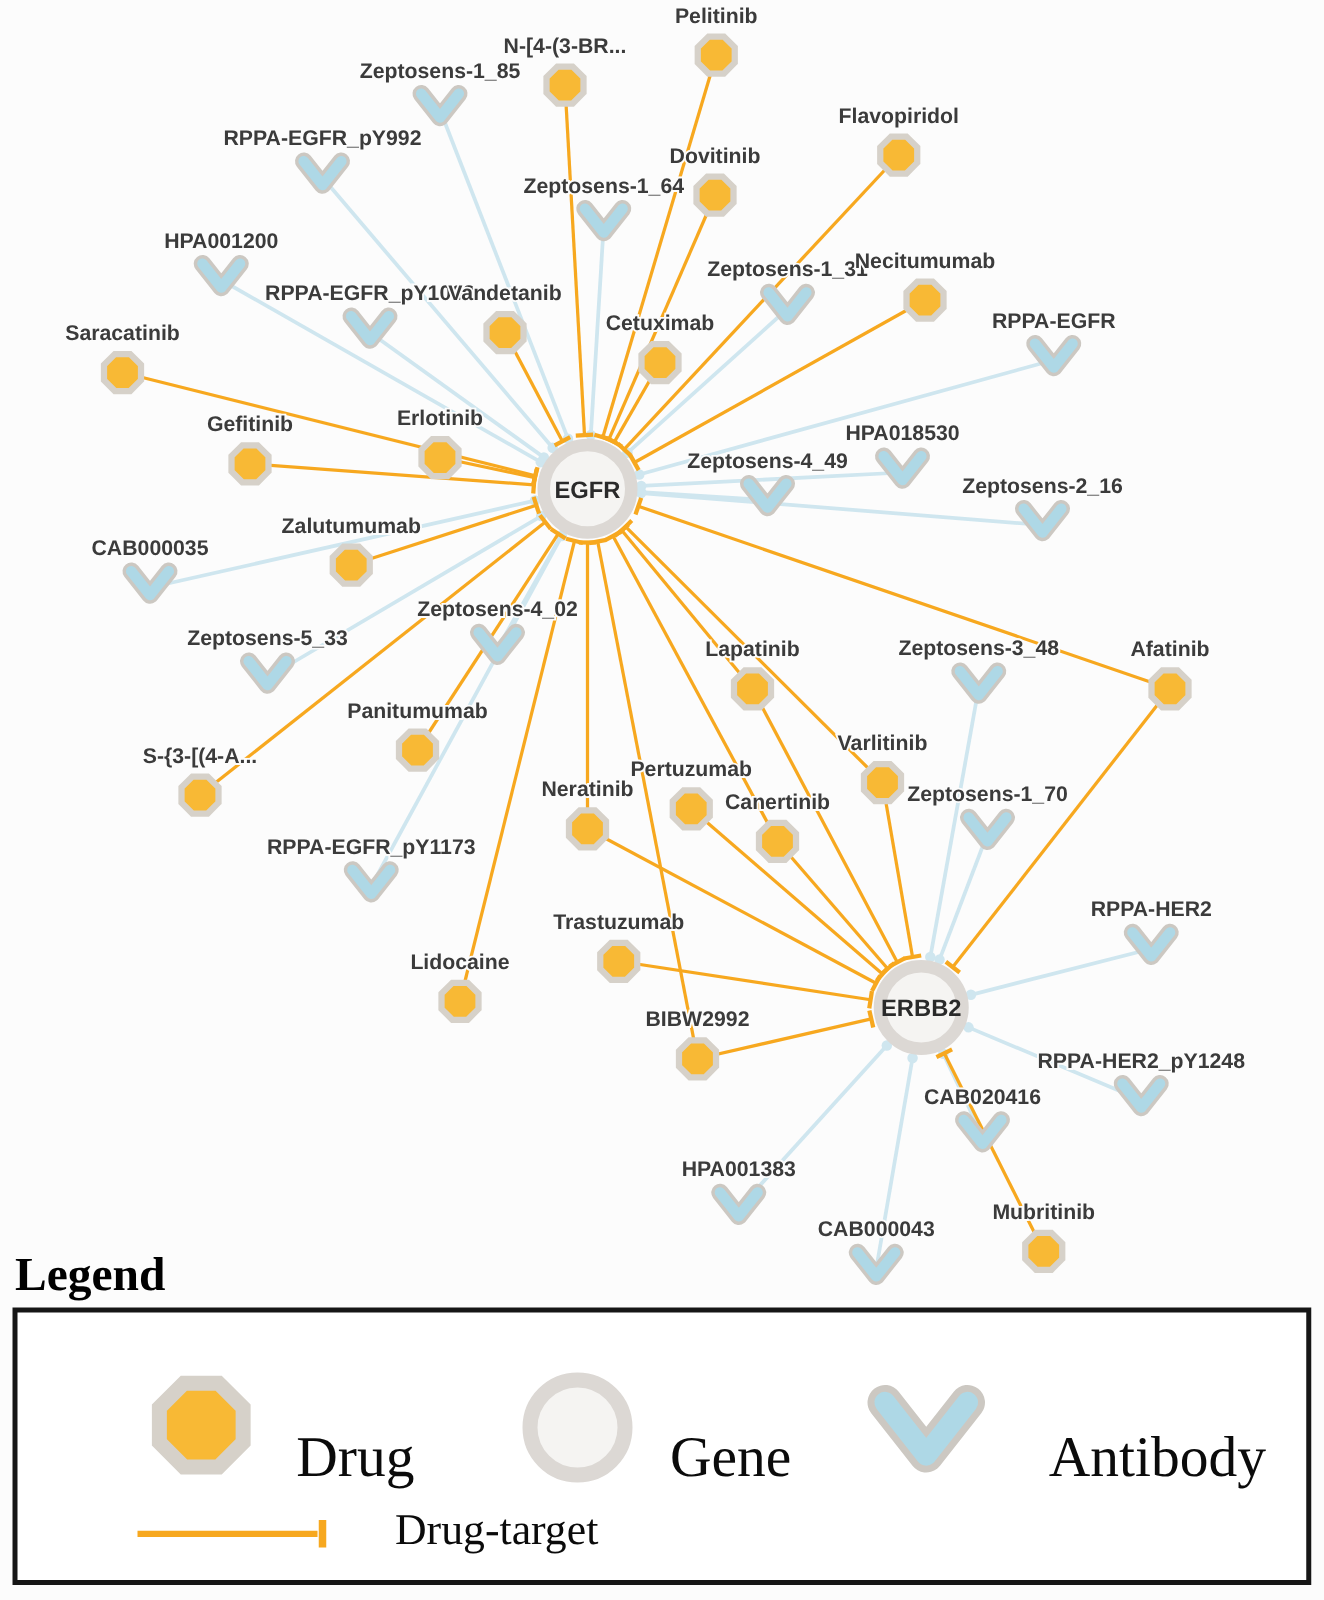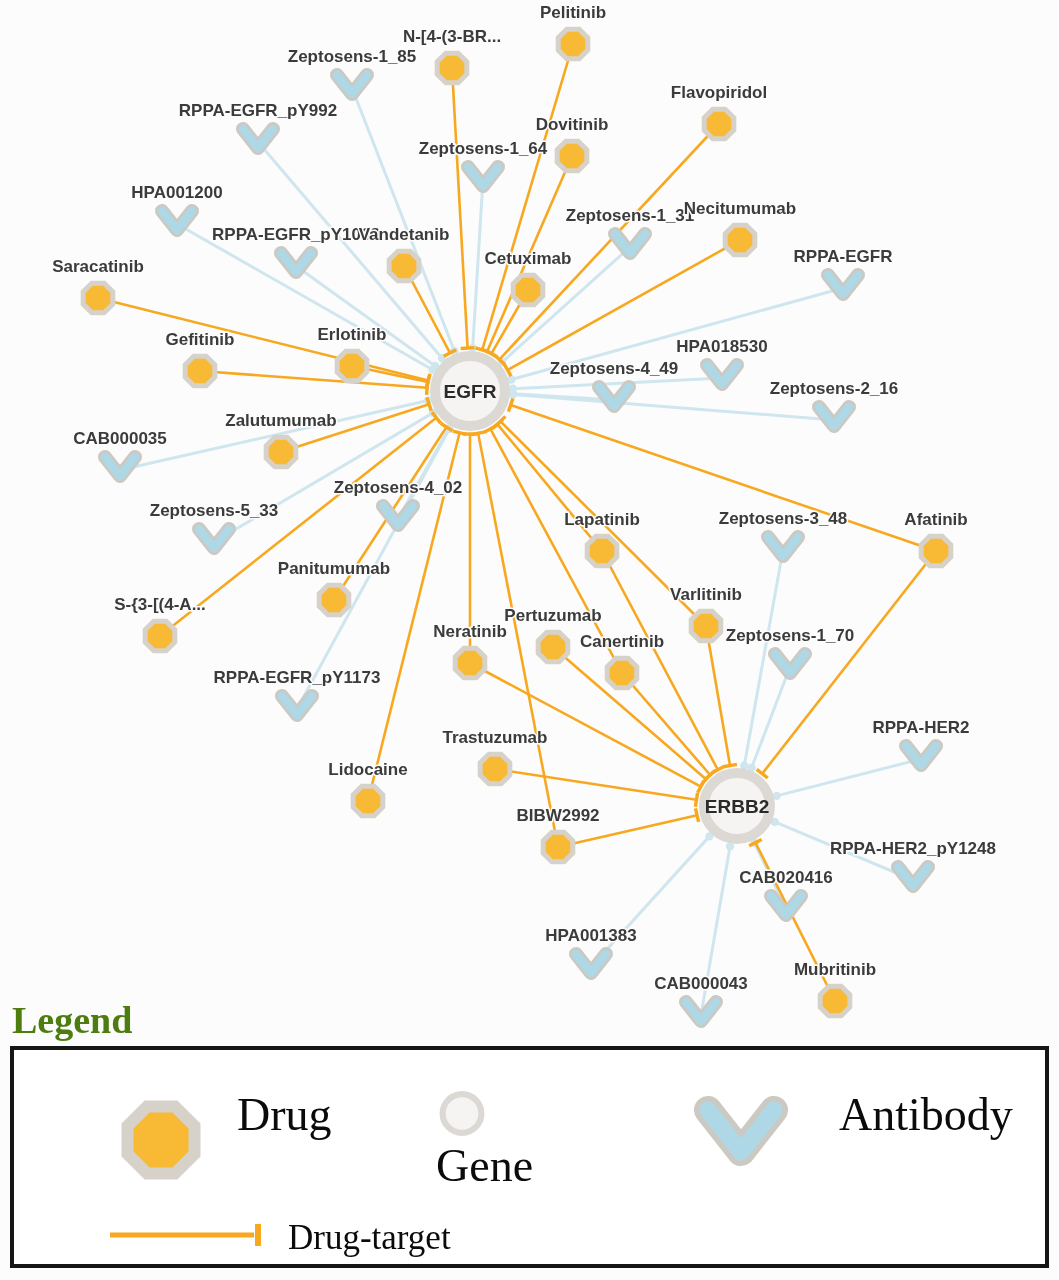--- a/index.html
+++ b/index.html
@@ -26,50 +26,50 @@
     font-weight: bold;
     fill: #2a2a2a;
   }
   .legend-title {
     position: absolute;
     left: 12px;
     top: 998px;
     font-family: "Liberation Serif", serif;
     font-weight: bold;
     font-size: 38px;
-    color: #4d7c0f;
+    color: #000000;
   }
   .legend-box {
     position: absolute;
     left: 10px;
     top: 1046px;
     width: 1031px;
     height: 214px;
     border: 4px solid #161616;
     background: #ffffff;
   }
   .legend-item {
     position: absolute;
     display: flex;
-    align-items: flex-start;
+    align-items: flex-end;
   }
   .legend-item .big-label {
     font-family: "Liberation Serif", serif;
     font-size: 46px;
     color: #0b0b0b;
     margin-left: 24px;
   }
   .legend-item .edge-label {
     font-family: "Liberation Serif", serif;
     font-size: 35px;
     color: #0b0b0b;
     margin-left: 14px;
   }
   .row1 { top: 38px; height: 104px; }
-  .row2 { top: 168px; height: 42px; }
+  .row2 { top: 152px; height: 42px; gap: 28px; }
 </style>
 </head>
 <body>
 
 <div class="stage">
 
   <svg id="network" width="1059" height="1280" viewBox="0 0 1059 1280">
       <g>
         <line x1="352" y1="88" x2="454.39566786887525" y2="350.93124884973895" stroke="#cfe6ef" stroke-width="3"></line>
         <circle cx="454.39566786887525" cy="350.93124884973895" r="4.2" fill="#cfe6ef"></circle>
@@ -339,21 +339,21 @@
 
   <div class="legend-box">
 
     <div class="legend-item row1" style="left:95px;">
       <svg width="104" height="104" viewBox="0 0 104 104">
         <polygon points="85.5,65.9 65.9,85.5 38.1,85.5 18.5,65.9 18.5,38.1 38.1,18.5 65.9,18.5 85.5,38.1" style="fill:var(--drug-fill); stroke:var(--drug-stroke); stroke-width:12;"></polygon>
       </svg>
       <span class="big-label">Drug</span>
     </div>
 
-    <div class="legend-item row1" style="left:398px;flex-direction:column;">
+    <div class="legend-item row1" style="left:398px;">
       <svg width="100" height="100" viewBox="0 0 100 100">
         <circle cx="50" cy="50" r="38" style="fill:var(--gene-fill); stroke:var(--gene-stroke); stroke-width:12;"></circle>
       </svg>
       <span class="big-label">Gene</span>
     </div>
 
     <div class="legend-item row1" style="left:678px;gap:25px;">
       <svg width="98" height="92" viewBox="0 0 98 92">
         <path d="M 16 22 L 49 64 L 82 22" fill="none" style="stroke:var(--antibody-stroke);" stroke-width="28" stroke-linecap="round" stroke-linejoin="round"></path>
         <path d="M 16 22 L 49 64 L 82 22" fill="none" style="stroke:var(--antibody-fill);" stroke-width="17" stroke-linecap="round" stroke-linejoin="round"></path>

